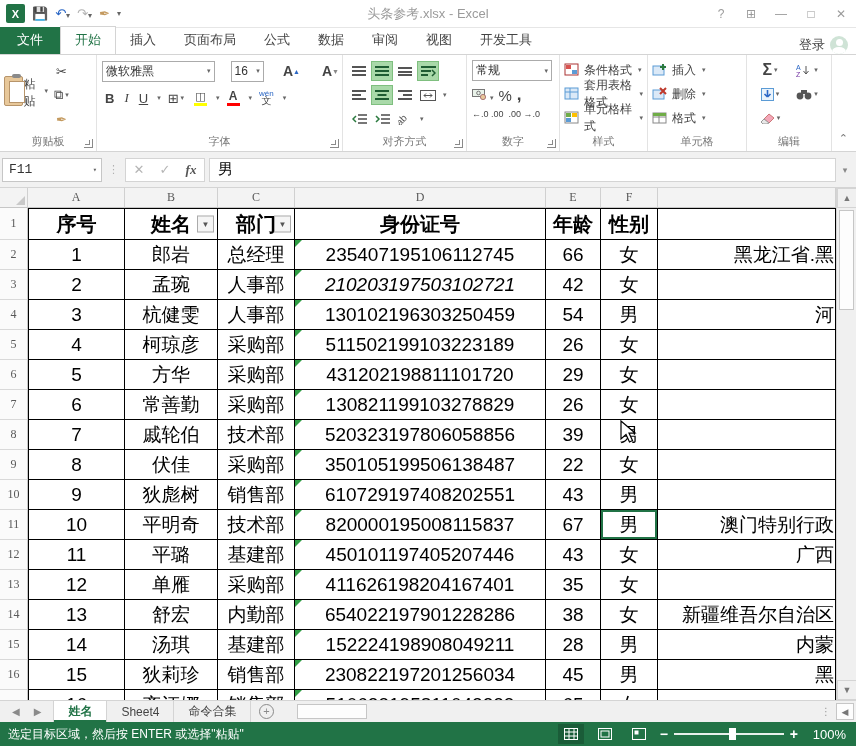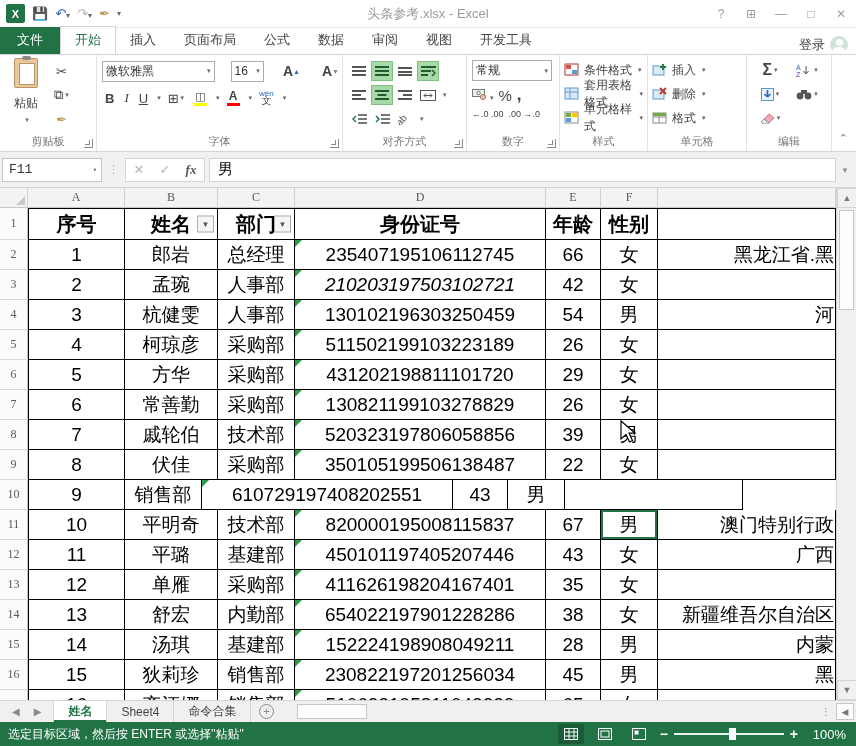--- a/index.html
+++ b/index.html
@@ -43,21 +43,21 @@
     font-size:13px; color:#444; }
   .caret { font-size:7px; color:#666; margin-left:2px; }
   .combo { border:1px solid #ababab; background:#fff; height:21px; display:flex; align-items:center;
     font-size:12px; color:#333; padding:0 3px; }
   .combo .caret { margin-left:auto; }
   .hl { background:#a9d9a9; outline:1px solid #7fbf7f; }
   .barunder { display:inline-flex; flex-direction:column; align-items:center; line-height:1; }
   .bar { width:13px; height:3px; margin-top:1px; }
   
   #g-clip { width:97px; }
-  .paste-big { width:44px; height:66px; display:flex; flex-direction:column; align-items:center; float:left; margin-left:4px;justify-content:space-between;}
+  .paste-big { width:44px; height:66px; display:flex; flex-direction:row; align-items:center; float:left; margin-left:4px;justify-content:space-between;}
   .clip-ico { width:24px; height:30px; background:#e8c89a; border:1px solid #b7946a; border-radius:2px; position:relative;}
   .clip-ico:before { content:""; position:absolute; left:4px; top:4px; width:14px; height:20px; background:#fff; border:1px solid #b7946a;}
   .clip-ico:after { content:""; position:absolute; left:7px; top:-3px; width:9px; height:4px; background:#8a8a8a; border-radius:2px;}
   .clip-side { float:left; display:flex; flex-direction:column; gap:2px; margin-left:3px; padding-top:2px;}
   
   #g-font { width:246px; padding-left:5px; }
   .fontrow1 { display:flex; gap:16px; align-items:center; margin-top:2px;}
   .fontrow2 { display:flex; gap:4px; align-items:center; margin-top:5px; }
   .bigA { font-size:14px; font-weight:bold; color:#444; position:relative;}
   .bigA sup { font-size:7px; color:#2b67c5;}
@@ -613,20 +613,21 @@
         <div class="cell" style="width: 93px; flex: 0 0 auto; height: 30px;">伏佳</div>
         <div class="cell" style="width: 77px; flex: 0 0 auto; height: 30px;">采购部</div>
         <div class="cell" style="width: 251px; flex: 0 0 auto; height: 30px;">350105199506138487<span class="tri"></span></div>
         <div class="cell" style="width: 55px; flex: 0 0 auto; height: 30px;">22</div>
         <div class="cell" style="width: 57px; flex: 0 0 auto; height: 30px;">女</div>
         <div class="cell gcell" style="width: 178px; flex: 0 0 auto; height: 30px;"></div>
       </div>
       <div class="grow">
         <div class="gut" style="width: 28px; flex: 0 0 auto; height: 30px;">10</div>
         <div class="cell leftedge" style="width: 97px; flex: 0 0 auto; height: 30px;">9</div>
+        <div class="cell" style="width: 93px; flex: 0 0 auto; height: 30px;">狄彪树</div>
         <div class="cell" style="width: 77px; flex: 0 0 auto; height: 30px;">销售部</div>
         <div class="cell" style="width: 251px; flex: 0 0 auto; height: 30px;">610729197408202551<span class="tri"></span></div>
         <div class="cell" style="width: 55px; flex: 0 0 auto; height: 30px;">43</div>
         <div class="cell" style="width: 57px; flex: 0 0 auto; height: 30px;">男</div>
         <div class="cell gcell" style="width: 178px; flex: 0 0 auto; height: 30px;"></div>
       </div>
       <div class="grow">
         <div class="gut" style="width: 28px; flex: 0 0 auto; height: 30px;">11</div>
         <div class="cell leftedge" style="width: 97px; flex: 0 0 auto; height: 30px;">10</div>
         <div class="cell" style="width: 93px; flex: 0 0 auto; height: 30px;">平明奇</div>

